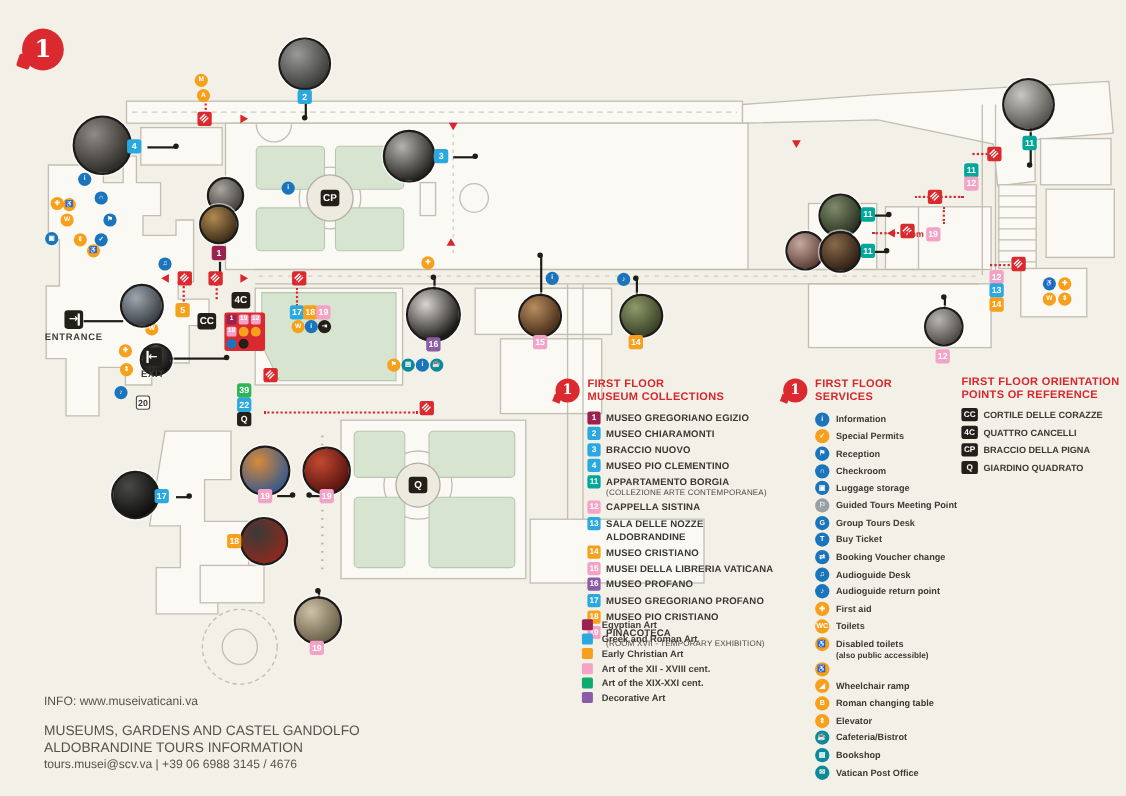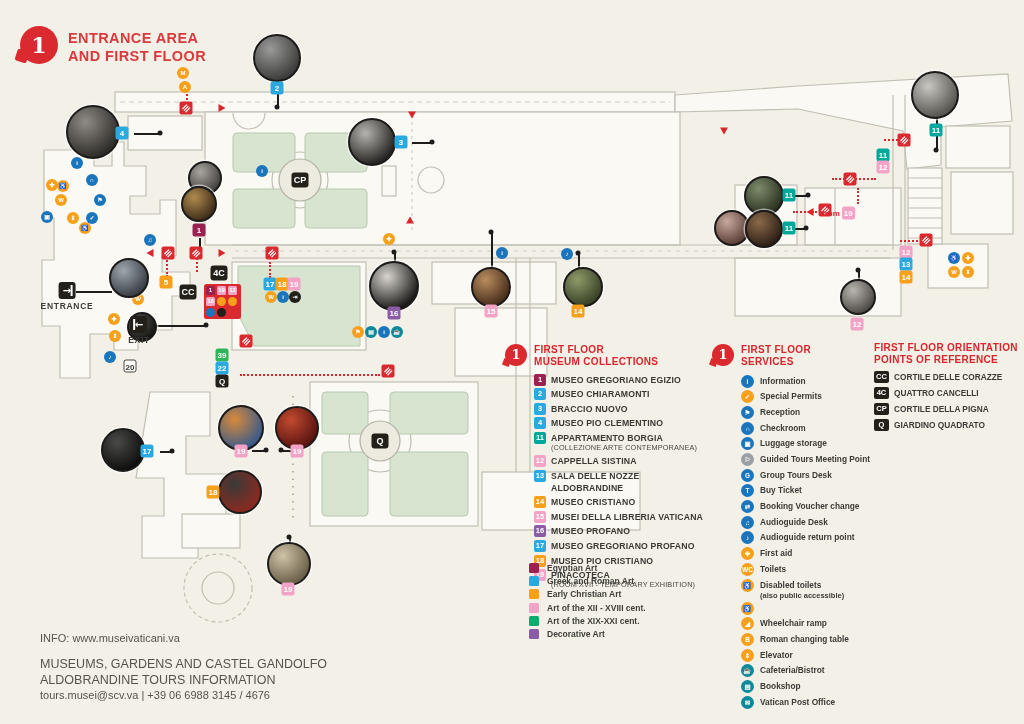--- a/index.html
+++ b/index.html
@@ -99,24 +99,20 @@
   .f-big{font-size:12.5px;line-height:1.28;}
   .f-small{font-size:11px;margin-top:1px;}
 </style>
 </head>
 <body>
 
 <div class="page">
 
   <header class="hdr">
     <div class="pin"><span>1</span></div>
-    <div class="ttl">
-      <div>ENTRANCE AREA</div>
-      <div>AND FIRST FLOOR</div>
-    </div>
   </header>
 
   <svg class="plan" width="1024" height="724" viewBox="0 0 1024 724">
     <g fill="#fbf9f3" stroke="#c2beb3" stroke-width="1.2">
       <rect x="115" y="92" width="560" height="20"></rect>
       <path d="M675 95 L798 86 L1008 74 L1012 121 L941 127 L941 165 L907 169 L903 131 L798 109 L675 112 Z"></path>
       <rect x="946" y="126" width="64" height="42"></rect>
       <rect x="951" y="172" width="62" height="62"></rect>
       <rect x="928" y="244" width="60" height="44"></rect>
       <rect x="908" y="168" width="34" height="76"></rect>
@@ -541,21 +537,21 @@
         <li>
           <span class="obadge">CC</span>
           <span class="olabel">CORTILE DELLE CORAZZE</span>
         </li>
         <li>
           <span class="obadge">4C</span>
           <span class="olabel">QUATTRO CANCELLI</span>
         </li>
         <li>
           <span class="obadge">CP</span>
-          <span class="olabel">CORTILE DELLA PIGNA</span>
+          <span class="olabel">BRACCIO DELLA PIGNA</span>
         </li>
         <li>
           <span class="obadge">Q</span>
           <span class="olabel">GIARDINO QUADRATO</span>
         </li>
       </ul>
   </section>
 
   <footer class="footer">
     <div class="f-info">INFO: www.museivaticani.va</div>

